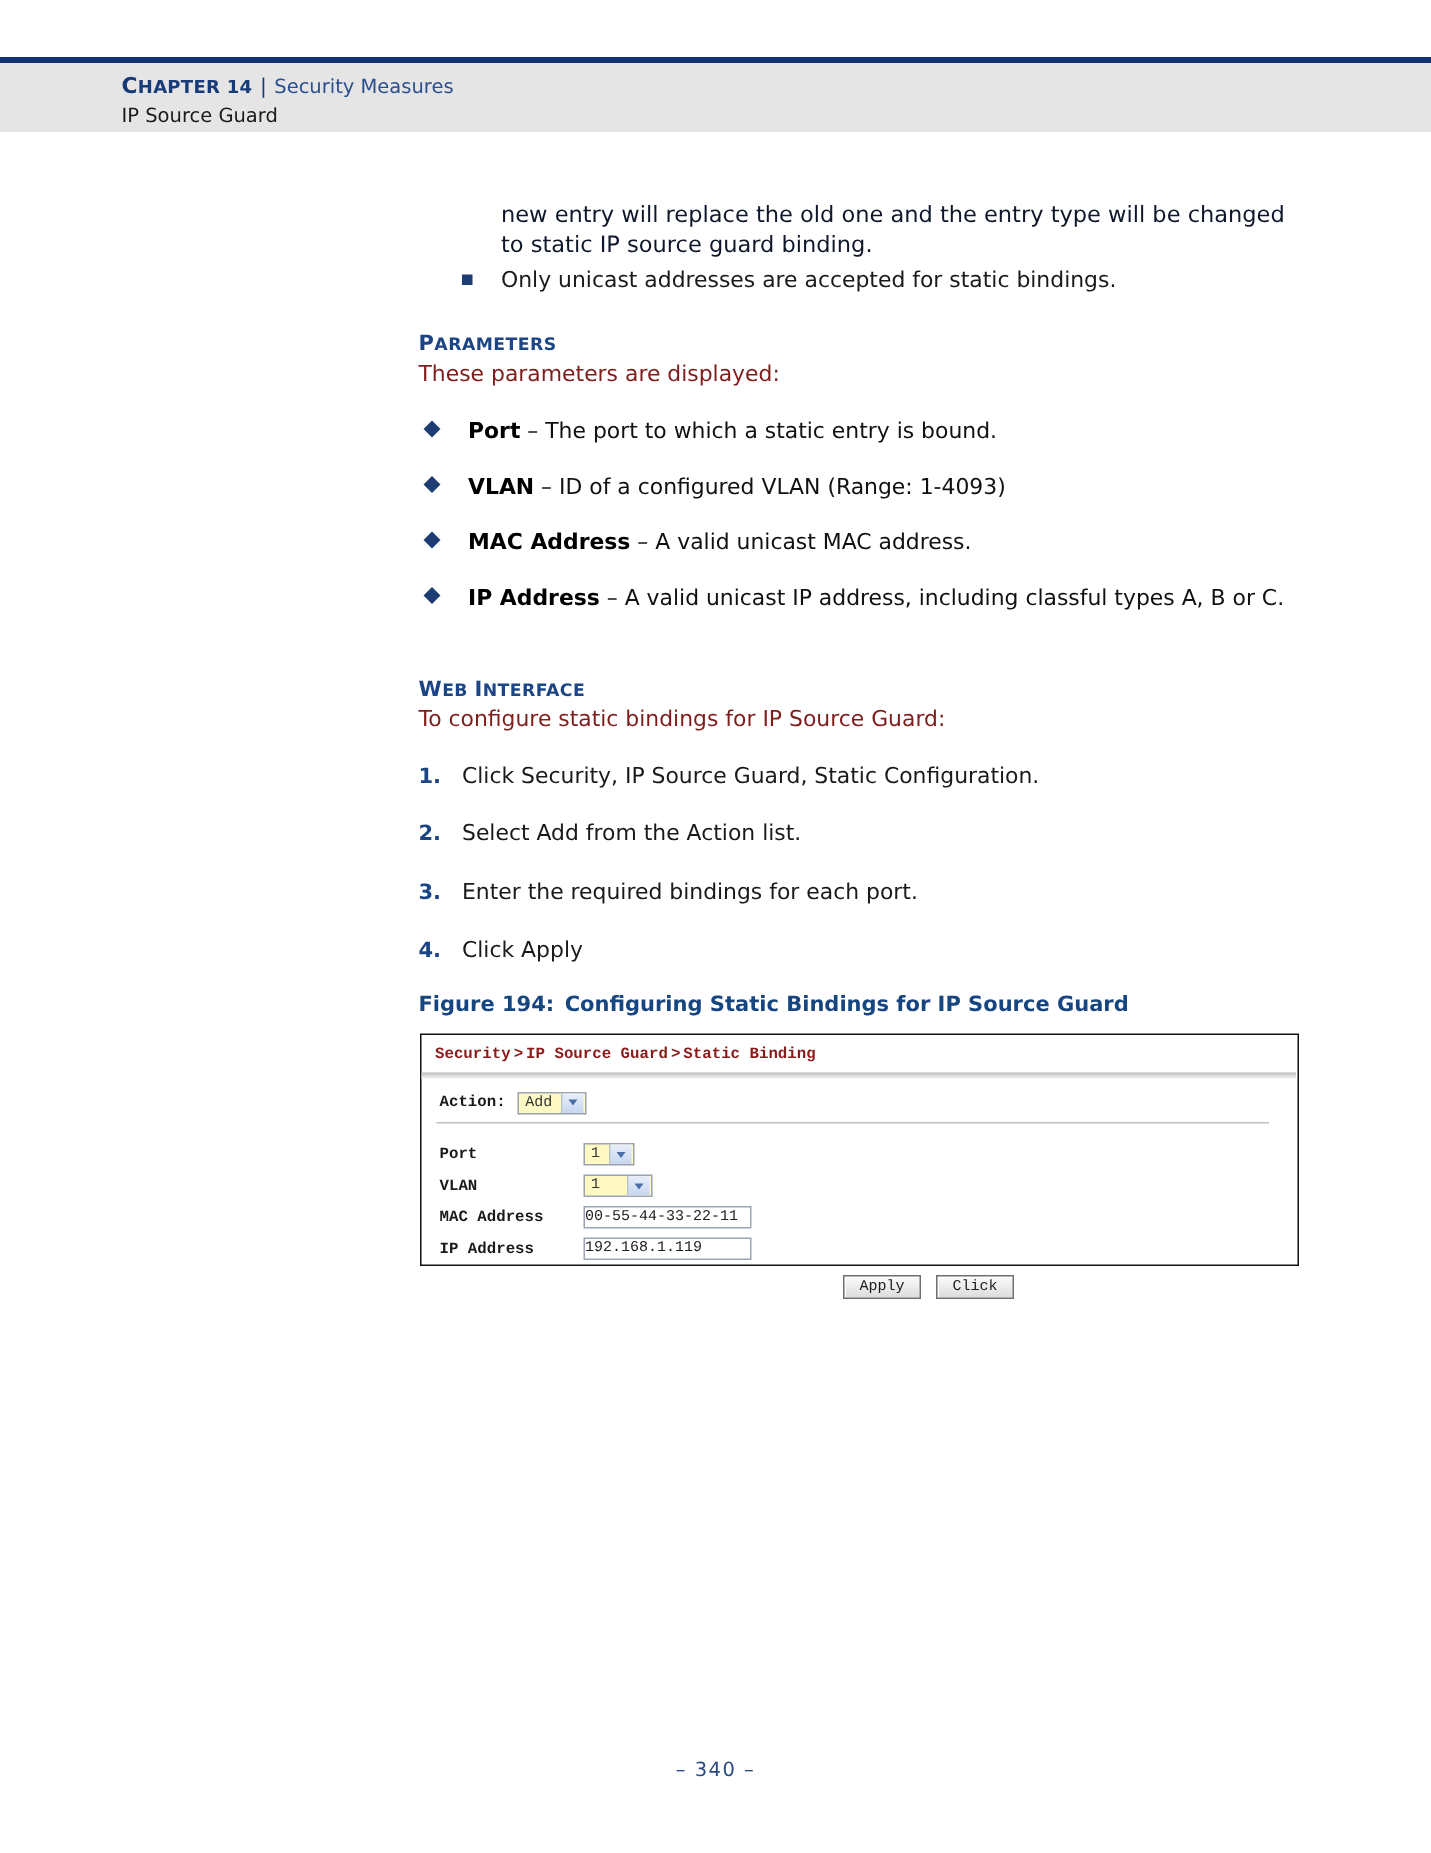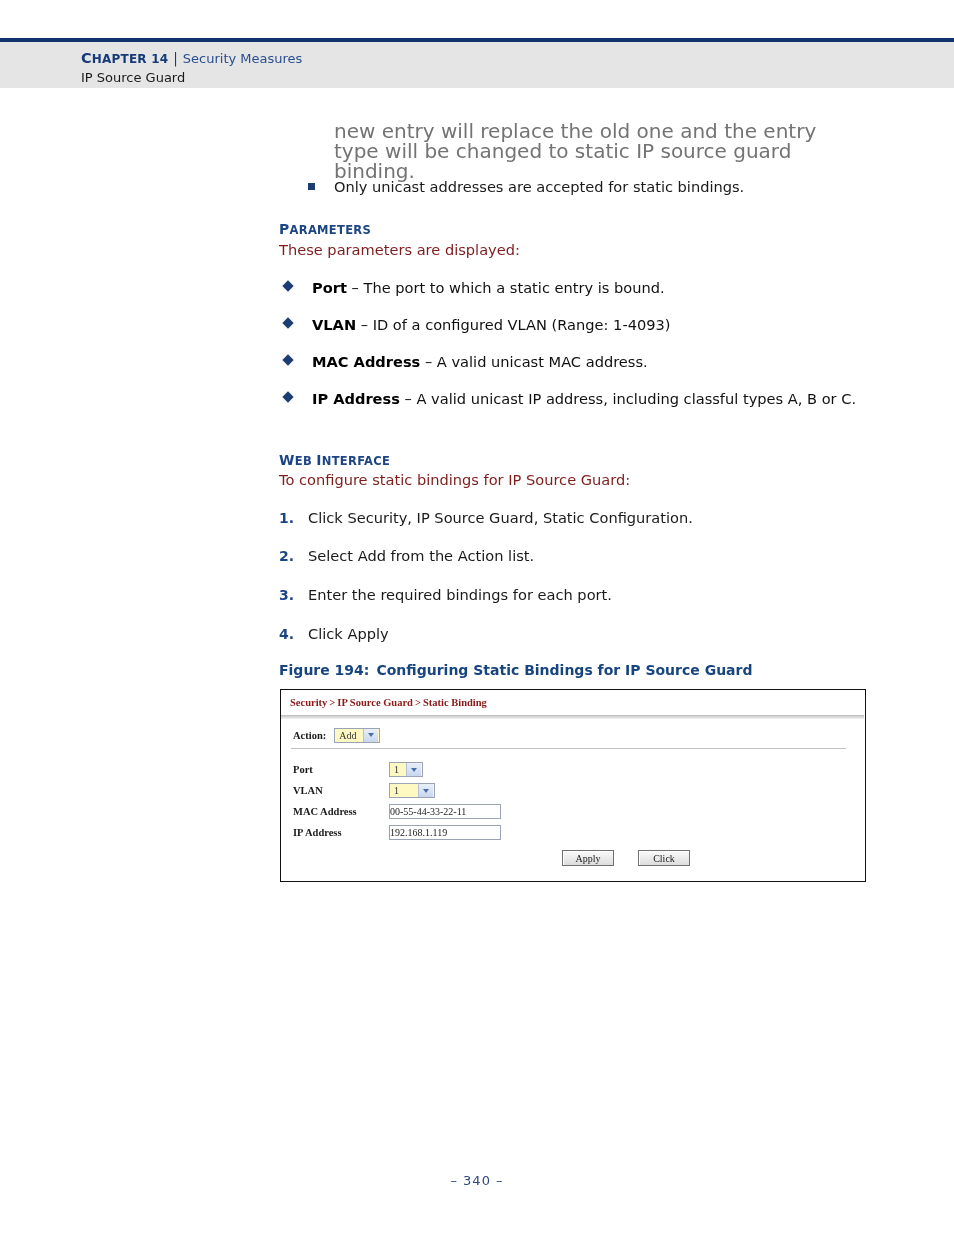--- a/index.html
+++ b/index.html
@@ -65,23 +65,24 @@
   
   #content {
     position: absolute;
     left: 0;
     top: 0;
     width: 954px;
   }
 
   .para {
     position: absolute;
-    font-size: 20px;
+    font-size: 15px;
     line-height: 20px;
-    color: #737373;
+    color: #0f172a;
+    margin-top: 12px;
   }
 
   
   .p-indent { left: 334px; width: 530px; }
 
   
   .sq-item {
     position: absolute;
     left: 308px;
     width: 560px;
@@ -170,25 +171,25 @@
     white-space: nowrap;
   }
   #figure-caption .fig-num { margin-right: 7px; }
 
   
   #figure-box {
     position: absolute;
     left: 280px;
     top: 689px;
     width: 586px;
-    height: 193px;
+    height: 155px;
     border: 1.5px solid #111;
     background: #ffffff;
     box-sizing: border-box;
-    font-family: Liberation Serif, serif;
+    font-family: Liberation Mono, monospace;
   }
   #breadcrumb {
     position: absolute;
     left: 9px;
     top: 7px;
     font-size: 10.5px;
     font-weight: bold;
     color: #8b1a1a;
     white-space: nowrap;
   }
@@ -295,21 +296,21 @@
     width: 112px;
     white-space: nowrap;
     overflow: hidden;
   }
 
   #fig-buttons {
     position: absolute;
     left: 281px;
     top: 160px;
     display: flex;
-    gap: 24px;
+    gap: 10px;
   }
   .fig-btn {
     min-width: 52px;
     height: 16px;
     border: 1px solid #707070;
     background: linear-gradient(to bottom, #fbfbfb 0%, #eaeaea 55%, #dcdcdc 100%);
     box-shadow: inset 1px 1px 0 #ffffff;
     font-size: 10px;
     color: #1a1a1a;
     display: flex;

